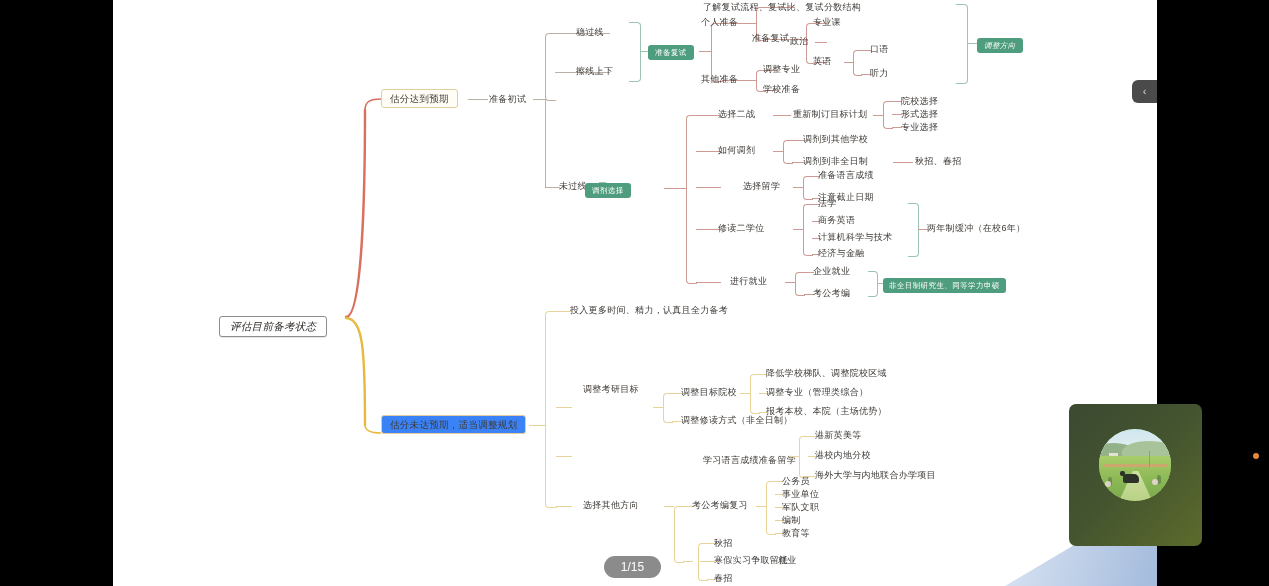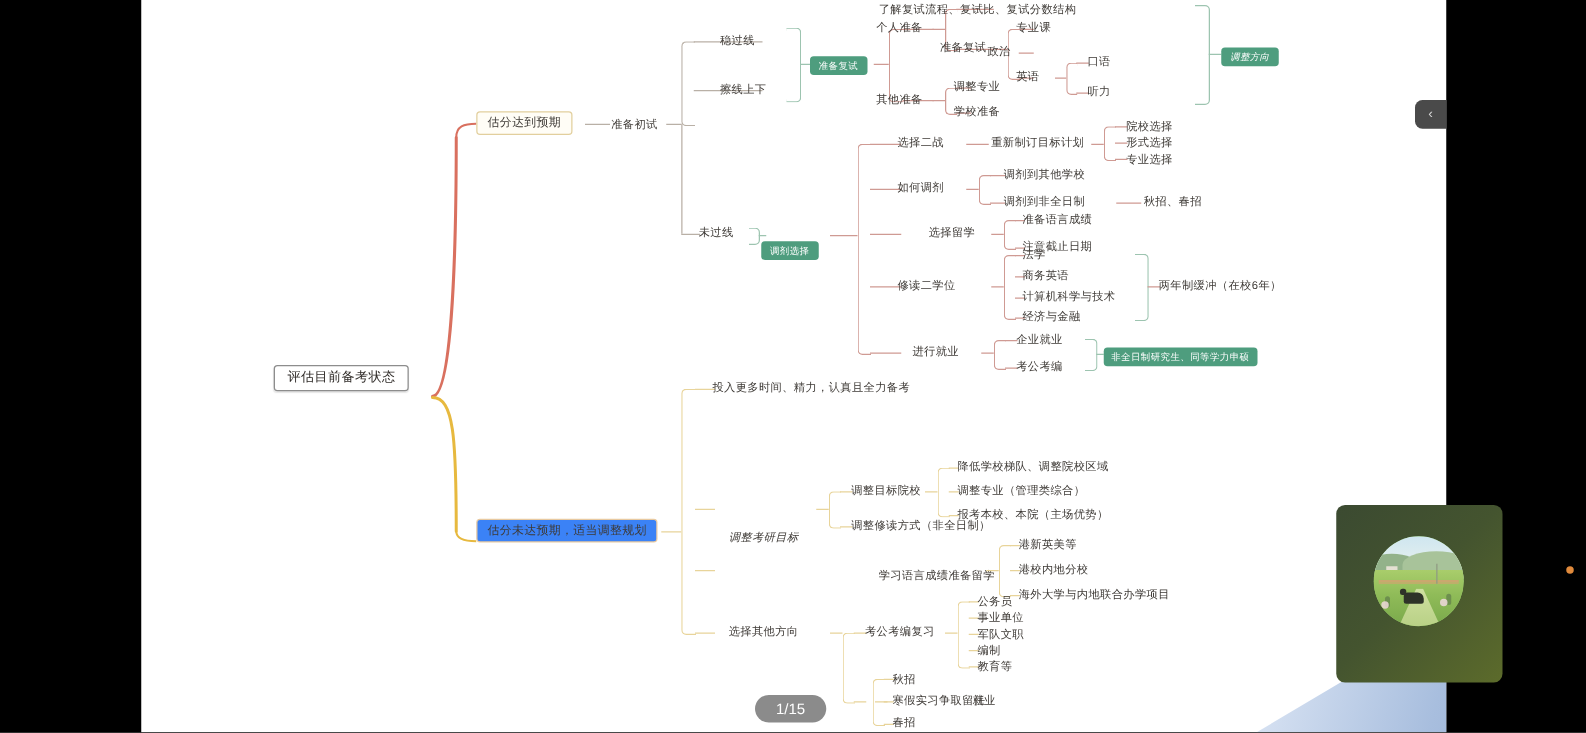--- a/index.html
+++ b/index.html
@@ -98,21 +98,21 @@
 
     <div class="slide-wedge"></div>
 
     <svg class="spine">
       <path d="M233,317 C250,317 252,180 252,110" stroke="#d9705f" stroke-width="2.4" fill="none" stroke-linecap="round"></path>
       <path d="M233,318 C250,318 252,350 252,425" stroke="#e7b93f" stroke-width="2.4" fill="none" stroke-linecap="round"></path>
       <path d="M252,110 C252,101 258,99 268,99" stroke="#d9705f" stroke-width="1.6" fill="none"></path>
       <path d="M252,425 C252,431 258,433 268,433" stroke="#e7b93f" stroke-width="1.6" fill="none"></path>
     </svg>
 
-    <div class="node root" style="left:106px;top:292px;">评估目前备考状态</div>
+    <div class="node root" style="left:106px;top:316px;font-style:italic;">评估目前备考状态</div>
 
     <div class="node lvl1" style="left:268px;top:89px;">估分达到预期</div>
 
     <div class="ln h grey" style="left:355px;top:99px;width:20px;"></div>
     <div class="node" style="left:376px;top:94px;">准备初试</div>
     <div class="ln h grey" style="left:420px;top:99px;width:12px;"></div>
 
     <div class="bracket grey" style="left:432px;top:33px;width:10px;height:66px;"></div>
     <div class="ln h grey" style="left:442px;top:33px;width:55px;"></div>
     <div class="ln h grey" style="left:442px;top:72px;width:55px;"></div>
@@ -168,21 +168,21 @@
     <div class="bracket right green" style="left:843px;top:4px;width:11px;height:78px;"></div>
     <div class="ln h green" style="left:854px;top:43px;width:10px;"></div>
     <div class="badge" style="left:864px;top:38px;font-style:italic;">调整方向</div>
 
     <div class="ln v grey" style="left:432px;top:99px;height:88px;"></div>
     <div class="ln h grey" style="left:432px;top:187px;width:15px;"></div>
 
     <div class="node" style="left:446px;top:181px;">未过线</div>
     <div class="bracket right green" style="left:486px;top:182px;width:8px;height:12px;"></div>
     <div class="ln h green" style="left:494px;top:188px;width:6px;"></div>
-    <div class="badge" style="left:496px;top:183px;margin-top:10px;">调剂选择</div>
+    <div class="badge" style="left:472px;top:183px;">调剂选择</div>
     <div class="ln h red2" style="left:551px;top:188px;width:22px;"></div>
 
     <div class="bracket" style="left:573px;top:115px;width:10px;height:167px;"></div>
     <div class="ln h red2" style="left:583px;top:115px;width:25px;"></div>
     <div class="ln h red2" style="left:583px;top:151px;width:25px;"></div>
     <div class="ln h red2" style="left:583px;top:187px;width:25px;"></div>
     <div class="ln h red2" style="left:583px;top:229px;width:25px;"></div>
     <div class="ln h red2" style="left:583px;top:282px;width:25px;"></div>
 
     <div class="node" style="left:605px;top:109px;">选择二战</div>
@@ -246,21 +246,21 @@
     <div class="node lvl1 warm" style="left:268px;top:415px;">估分未达预期，适当调整规划</div>
 
     <div class="ln h yellow2" style="left:416px;top:425px;width:16px;"></div>
     <div class="bracket yellow" style="left:432px;top:311px;width:11px;height:195px;"></div>
     <div class="ln h yellow2" style="left:443px;top:311px;width:16px;"></div>
     <div class="ln h yellow2" style="left:443px;top:407px;width:16px;"></div>
     <div class="ln h yellow2" style="left:443px;top:456px;width:16px;"></div>
     <div class="ln h yellow2" style="left:443px;top:506px;width:16px;"></div>
 
     <div class="node" style="left:457px;top:305px;">投入更多时间、精力，认真且全力备考</div>
-    <div class="node" style="left:470px;top:425px;font-style:italic;">调整考研目标</div>
+    <div class="node" style="left:470px;top:384px;">调整考研目标</div>
     <div class="node" style="left:590px;top:455px;">学习语言成绩准备留学</div>
     <div class="node" style="left:470px;top:500px;">选择其他方向</div>
 
     <div class="ln h yellow2" style="left:540px;top:407px;width:10px;"></div>
     <div class="bracket yellow" style="left:550px;top:393px;width:9px;height:28px;"></div>
     <div class="ln h yellow2" style="left:559px;top:393px;width:10px;"></div>
     <div class="ln h yellow2" style="left:559px;top:421px;width:10px;"></div>
     <div class="node" style="left:568px;top:387px;">调整目标院校</div>
     <div class="node" style="left:568px;top:415px;">调整修读方式（非全日制）</div>
 

